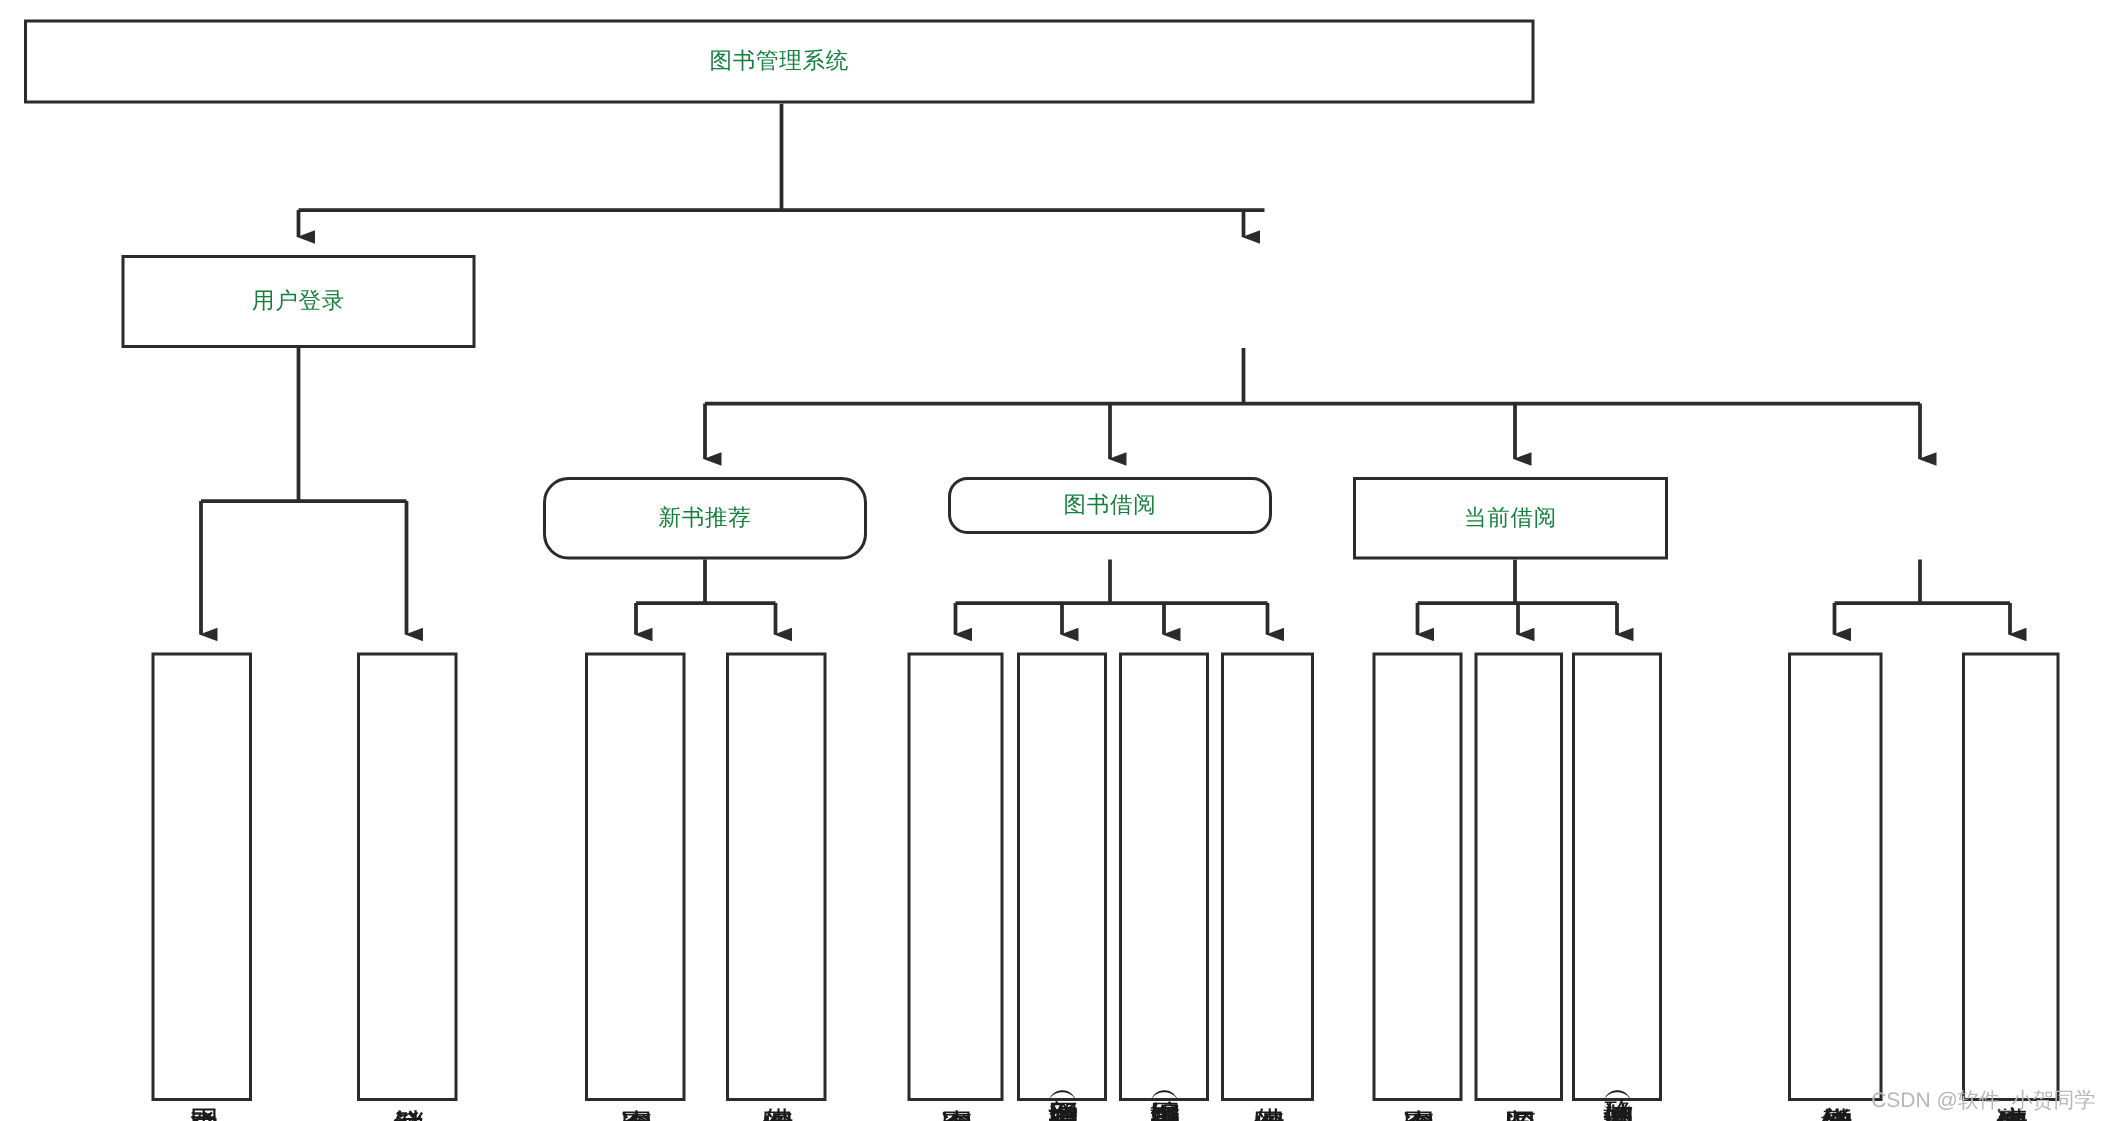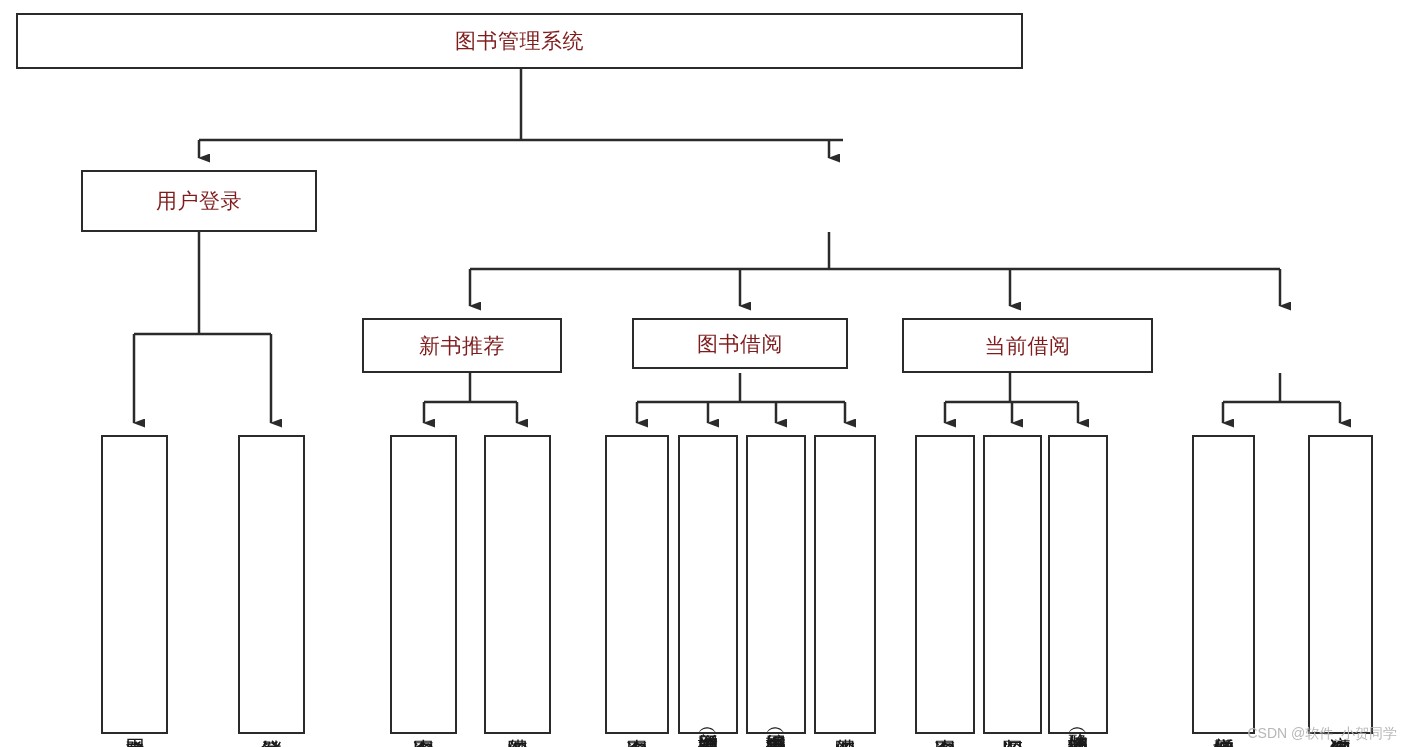--- a/index.html
+++ b/index.html
@@ -29,22 +29,22 @@
   .node-box {
     position: absolute;
     box-sizing: border-box;
     background: #ffffff;
     border: 2px solid #2b2b2b;
     display: flex;
     align-items: center;
     justify-content: center;
   }
   .node-box.horiz .node-label {
-    font-size: 21px;
-    color: #7f1d1d;
+    font-size: 15px;
+    color: #15803d;
     letter-spacing: 0.5px;
     line-height: 1.2;
     white-space: nowrap;
   }
   .node-box.vert {
     align-items: flex-end;
     justify-content: center;
     padding-bottom: 6px;
   }
   .node-box.vert .node-label {
@@ -125,27 +125,27 @@
   </svg>
 
   <div class="node-box horiz" style="left:16px; top:13px; width:1007px; height:56px;">
     <span class="node-label">图书管理系统</span>
   </div>
 
   <div class="node-box horiz" style="left:81px; top:170px; width:236px; height:62px;">
     <span class="node-label">用户登录</span>
   </div>
 
-  <div class="node-box horiz" style="left:362px; top:318px; width:200px; height:55px;">
+  <div class="node-box horiz" style="left:362px; top:318px; width:216px; height:55px;border-radius:17px;">
     <span class="node-label">新书推荐</span>
   </div>
-  <div class="node-box horiz" style="left:632px; top:318px; width:216px; height:51px;">
+  <div class="node-box horiz" style="left:632px; top:318px; width:216px; height:38px;border-radius:13px;">
     <span class="node-label">图书借阅</span>
   </div>
-  <div class="node-box horiz" style="left:902px; top:318px; width:251px; height:55px;">
+  <div class="node-box horiz" style="left:902px; top:318px; width:210px; height:55px;">
     <span class="node-label">当前借阅</span>
   </div>
 
   <div class="node-box vert" style="left:101px; top:435px; width:67px; height:299px;">
     <span class="node-label">用户登录</span>
   </div>
   <div class="node-box vert" style="left:238px; top:435px; width:67px; height:299px;">
     <span class="node-label">注销登录</span>
   </div>
 

